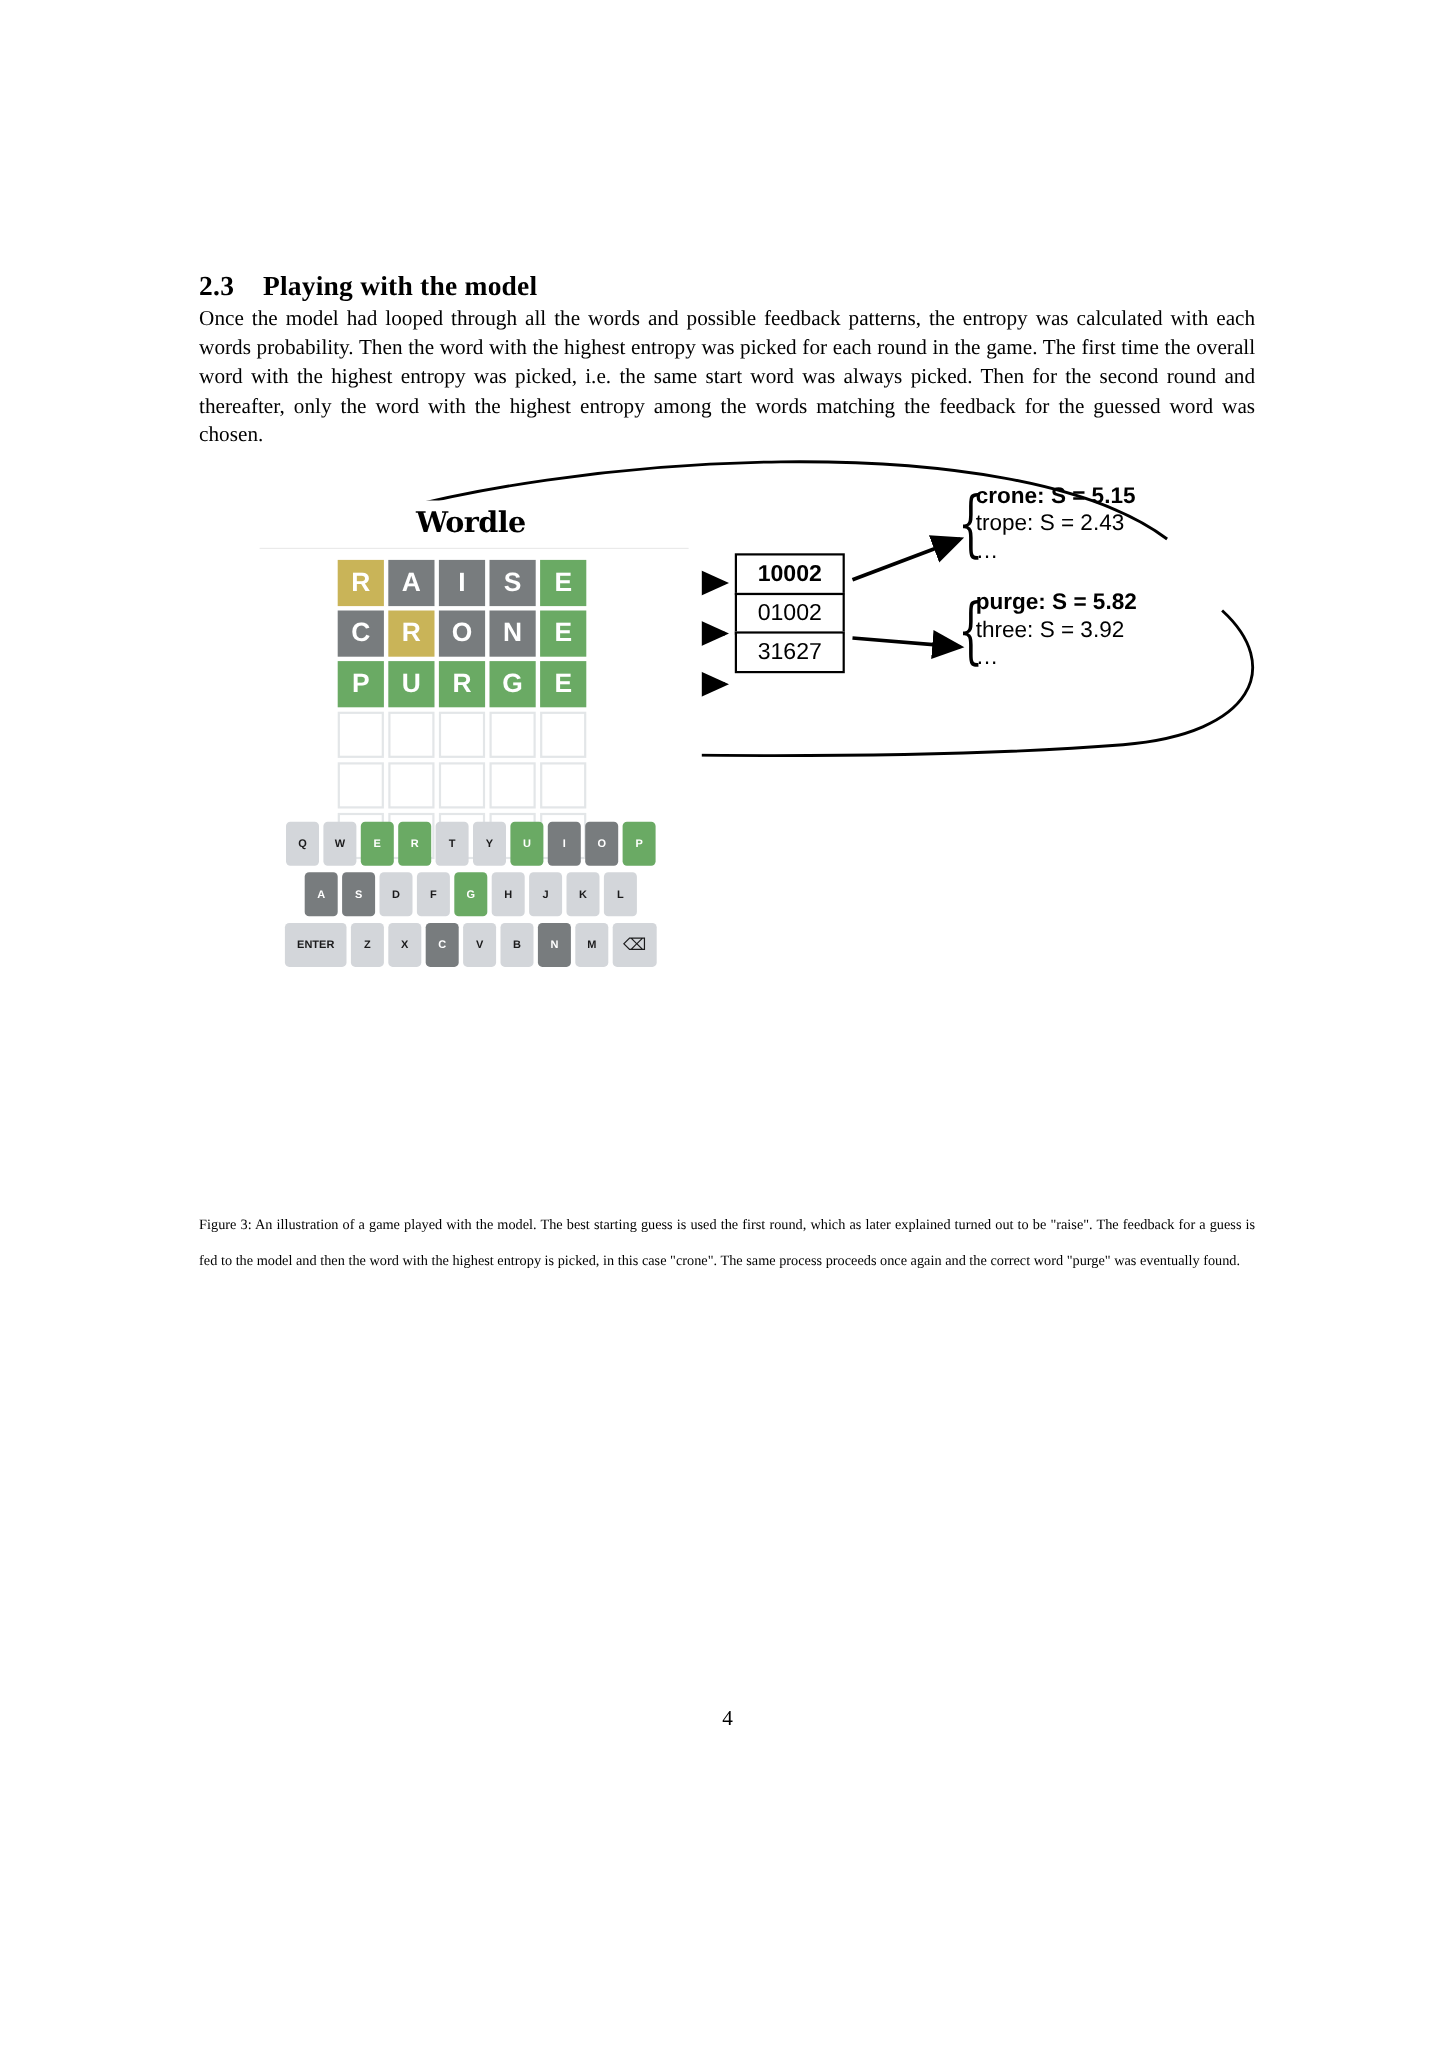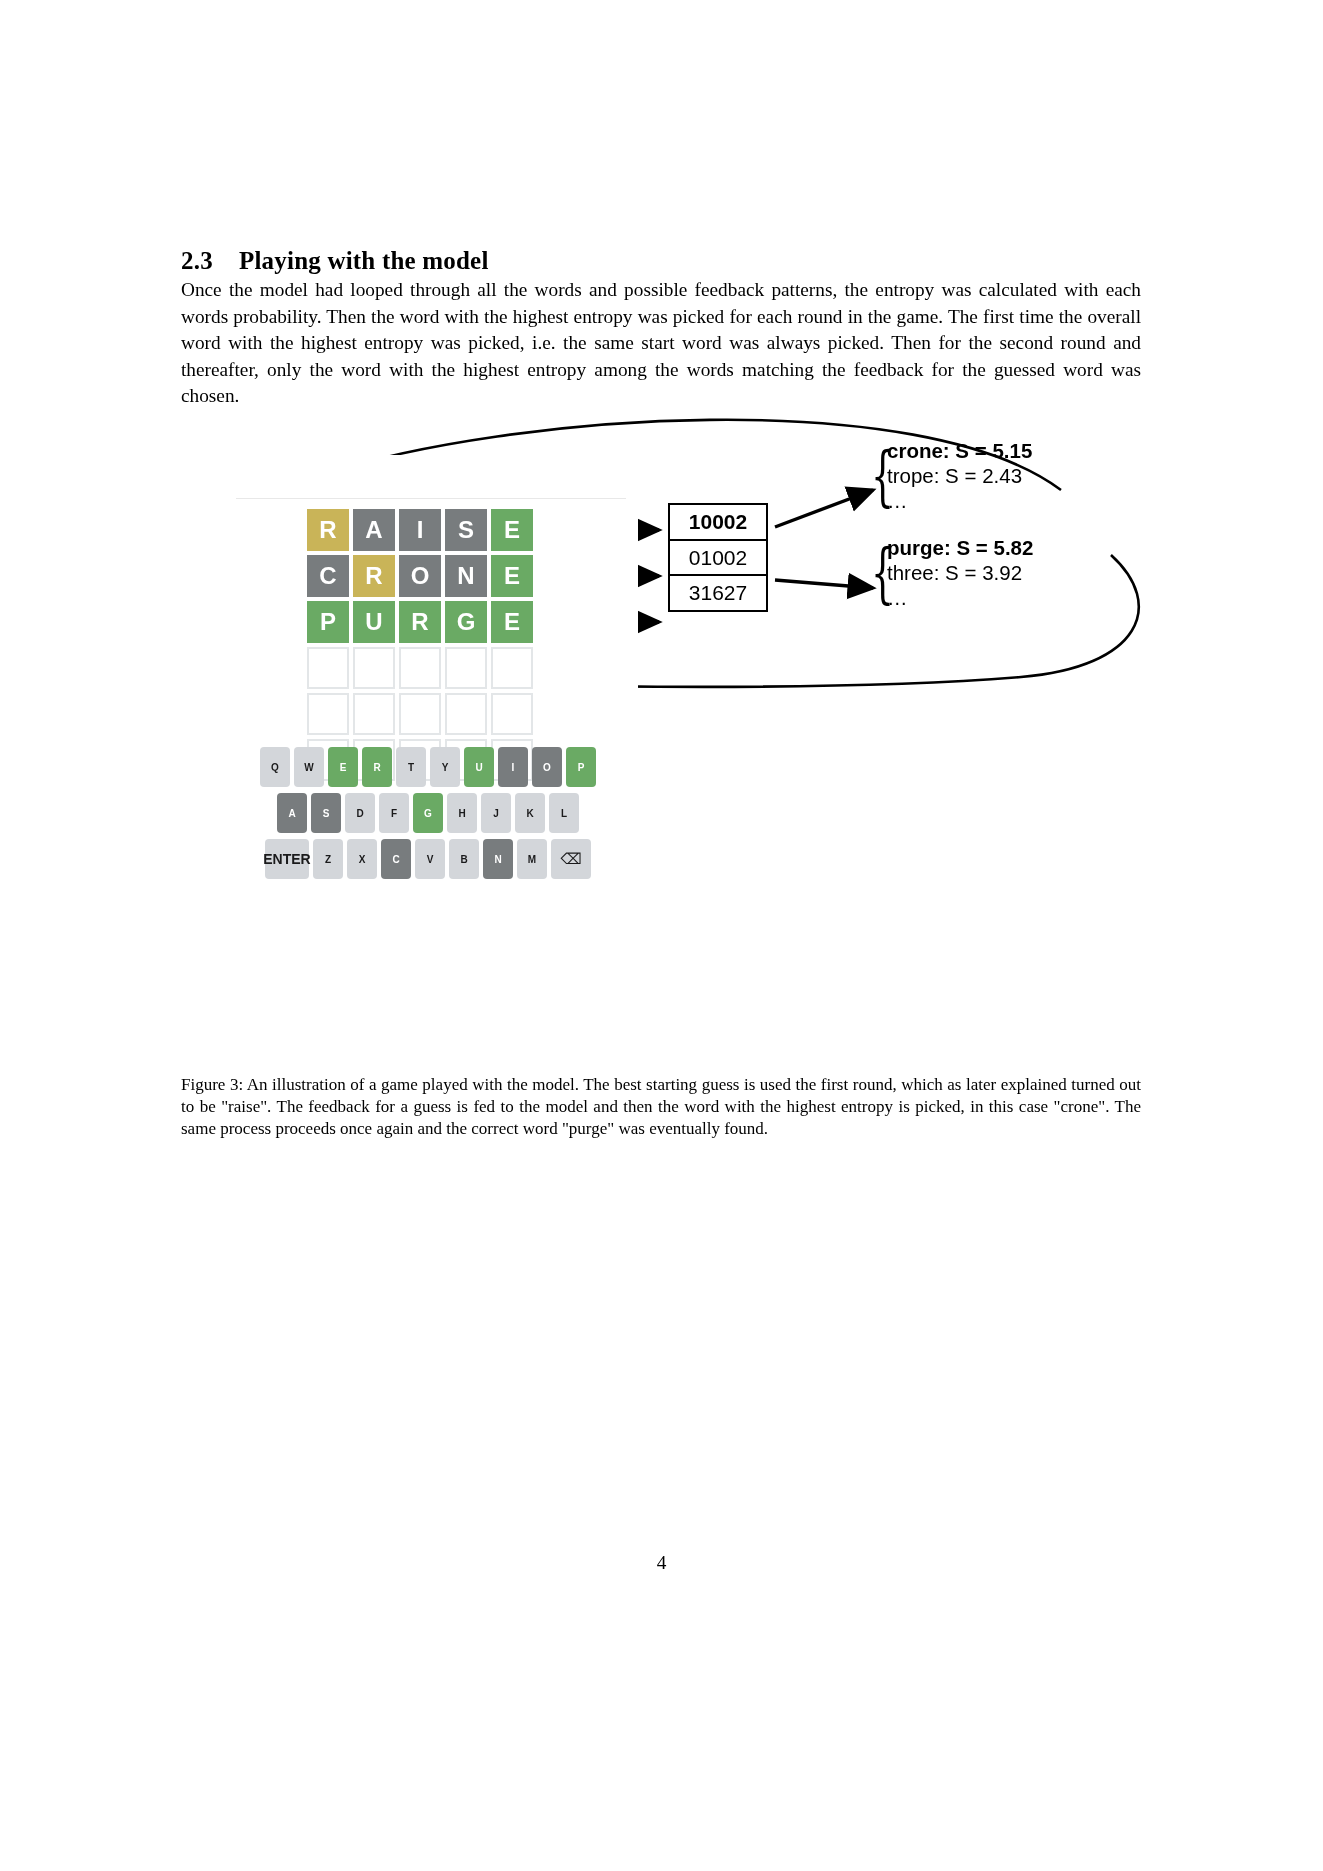--- a/index.html
+++ b/index.html
@@ -19,22 +19,22 @@
     font-size:25px;font-weight:bold;letter-spacing:0.2px;
   }
   .section-head .num{display:inline-block;width:58px;margin-top:14px;}
   .body-text{
     position:absolute;left:181px;top:277px;width:960px;
     font-size:19.3px;line-height:26.6px;
     text-align:justify;text-justify:inter-word;
     hyphens:none;
   }
   .caption{
-    position:absolute;left:181px;top:1074px;width:960px;
-    font-size:17px;line-height:22px;
+    position:absolute;left:181px;top:1096px;width:960px;
+    font-size:13px;line-height:33px;
     text-align:justify;
   }
   .folio{
     position:absolute;left:0;right:0;top:1552px;
     text-align:center;font-size:19.3px;
   }
 
   
   .figure{position:absolute;left:181px;top:455px;width:960px;height:610px;}
 
@@ -74,21 +74,21 @@
   .key{
     width:30px;height:40px;border-radius:4px;
     display:flex;align-items:center;justify-content:center;
     font-family:"Liberation Sans", sans-serif;
     font-weight:bold;font-size:10px;
     background:#d3d6da;color:#1a1a1b;
     box-sizing:border-box;
   }
   .key.correct{background:#6aaa64;color:#fff;}
   .key.absent{background:#787c7e;color:#fff;}
-  .key.wide{width:44px;font-size:14px;}
+  .key.wide{width:56px;font-size:10px;}
   .key.bksp{width:40px;font-size:15px;font-weight:normal;}
 
   
   .codes{position:absolute;left:487px;top:48px;width:100px;}
   .code-box{
     width:100px;height:38px;
     border:2.5px solid #000;
     display:flex;align-items:center;justify-content:center;
     font-family:"Liberation Sans", sans-serif;
     font-size:21px;color:#000;background:#fff;
@@ -141,20 +141,21 @@
 
       <path d="M 308 75 L 478 75" fill="none" stroke="#000" stroke-width="3.4" marker-end="url(#ah)"></path>
       <path d="M 308 121 L 478 121" fill="none" stroke="#000" stroke-width="3.4" marker-end="url(#ah)"></path>
       <path d="M 308 167 L 478 167" fill="none" stroke="#000" stroke-width="3.4" marker-end="url(#ah)"></path>
 
       <path d="M 594 72 L 692 35" fill="none" stroke="#000" stroke-width="3.4" marker-end="url(#ah)"></path>
       <path d="M 594 125 L 692 133" fill="none" stroke="#000" stroke-width="3.4" marker-end="url(#ah)"></path>
     </svg>
 
     <div class="wordle-app">
+      <div class="wordle-title">Wordle</div>
       <div class="wordle-rule"></div>
       <div class="grid">
           <div class="grid-row">
             <div class="tile present">R</div>
             <div class="tile absent">A</div>
             <div class="tile absent">I</div>
             <div class="tile absent">S</div>
             <div class="tile correct">E</div>
           </div>
           <div class="grid-row">

